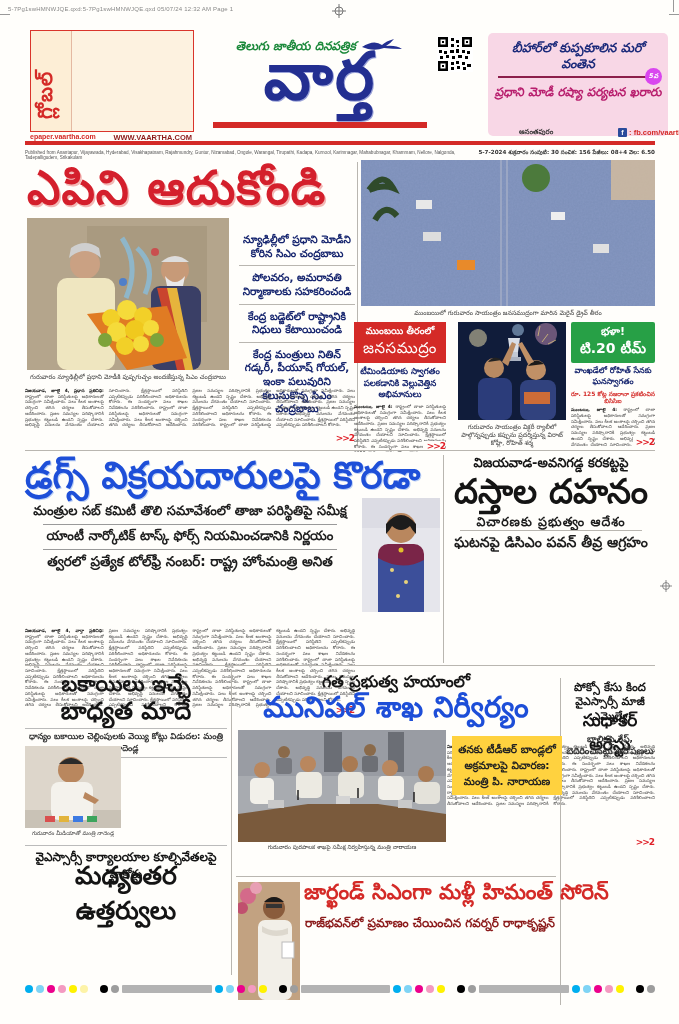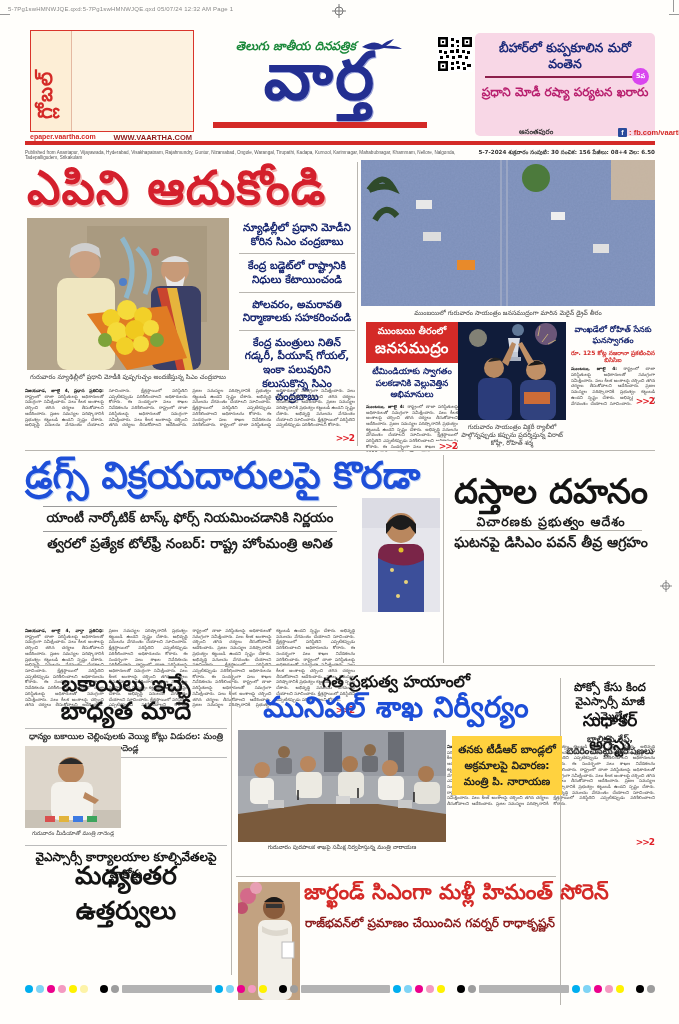--- a/index.html
+++ b/index.html
@@ -34,21 +34,21 @@
   .bullets{display:flex;flex-direction:column;text-align:center;}
   .bullets .bi{font-size:10.5px;font-weight:800;color:#15246e;line-height:1.3;padding:5px 0;}
   .bullets .bi+.bi{border-top:1px solid #b9b6b0;}
   .body{font-size:4.4px;line-height:1.3;color:#4a4a4a;text-align:justify;overflow:hidden;position:relative;word-break:break-word;}
   .cols2{column-count:2;column-gap:5px;}
   .cols4{column-count:4;column-gap:5px;}
   .dl{font-weight:900;color:#111;}
   .jump{position:absolute;right:1px;bottom:-1px;color:#e02028;font-weight:900;font-size:9px;background:#fffefb;padding-left:3px;letter-spacing:-1px;}
   .redbox{background:#d42a27;color:#fff;text-align:center;padding:3px 2px;}
   .redbox .l1{font-size:9.5px;font-weight:800;}
-  .redbox .l2{font-size:15px;font-weight:700;letter-spacing:.5px;}
+  .redbox .l2{font-size:15px;font-weight:400;letter-spacing:.5px;}
   .greenbox{background:#27a046;color:#fff;text-align:center;padding:3px 2px;border-radius:2px;}
   .greenbox .l1{font-size:11px;font-weight:900;}
   .greenbox .l2{font-size:14px;font-weight:900;}
   .deck-n{font-size:8.6px;font-weight:800;color:#15246e;text-align:center;line-height:1.35;}
   .deck-r{font-size:6px;font-weight:700;color:#d42a27;text-align:center;line-height:1.3;}
   .drugs-h{font-size:37px;font-weight:900;color:#1e4fd8;white-space:nowrap;text-shadow:1px 1px 0 #bcd0f5;}
   .sub{font-size:13px;font-weight:800;color:#1d1d1d;text-align:center;}
   .subrule{border-top:1px solid #9a9a9a;margin:3px 18px;}
   .kick{font-weight:800;color:#151515;text-align:center;}
   .blackh{font-weight:900;color:#141414;text-align:center;}
@@ -127,21 +127,21 @@
       <rect x="14" y="26" width="3" height="3"></rect>
         <rect x="19" y="25" width="3" height="3"></rect>
         <rect x="25" y="26" width="3" height="3"></rect>
         <rect x="30" y="28" width="4" height="3"></rect>
         <rect x="14" y="31" width="3" height="3"></rect>
         <rect x="20" y="30" width="3" height="3"></rect>
         <rect x="26" y="31" width="3" height="3"></rect>
     </g>
   </svg>
 
-  <div class="abs teaser" style="left:475px;top:33px;width:168px;height:92px;">
+  <div class="abs teaser" style="left:488px;top:33px;width:168px;height:92px;font-style:italic;">
     <div class="teaser-t tel">బీహార్‌లో కుప్పకూలిన మరో వంతెన</div>
     <div class="teaser-div">
       <div class="badge tel">5వ</div>
     </div>
     <div class="teaser-s tel">ప్రధాని మోడీ రష్యా పర్యటన ఖరారు</div>
   </div>
   <div class="abs" style="left:487px;top:128px;width:168px;display:flex;justify-content:space-between;align-items:center;padding-left:32px;">
     <span class="tel" style="font-size:7px;color:#333;font-weight:700;">అనంతపురం</span>
     <span style="font-size:7.5px;color:#d42a27;font-weight:800;">
       <span class="fb">f</span>
@@ -186,24 +186,24 @@
             <circle cx="124" cy="110" r="8" fill="#f5db3a"></circle>
           <circle cx="98" cy="128" r="9" fill="#f2d028"></circle>
             <circle cx="114" cy="126" r="8" fill="#f5db3a"></circle>
           <circle cx="78" cy="122" r="7" fill="#7da33a"></circle>
             <circle cx="130" cy="122" r="7" fill="#7da33a"></circle>
         </g>
       </svg>
     </div>
     <div class="abs caption tel" style="left:27px;top:373px;width:202px;">గురువారం న్యూఢిల్లీలో ప్రధాని మోడీకి పుష్పగుచ్ఛం అందజేస్తున్న సిఎం చంద్రబాబు</div>
 
-    <div class="abs bullets" style="left:239px;top:216px;width:116px;">
+    <div class="abs bullets" style="left:239px;top:228px;width:116px;">
       <div class="bi tel">న్యూఢిల్లీలో ప్రధాని మోడీని కోరిన సిఎం చంద్రబాబు</div>
+      <div class="bi tel">పోలవరం, అమరావతి నిర్మాణాలకు సహకరించండి</div>
       <div class="bi tel">కేంద్ర బడ్జెట్‌లో రాష్ట్రానికి నిధులు కేటాయించండి</div>
-      <div class="bi tel">పోలవరం, అమరావతి నిర్మాణాలకు సహకరించండి</div>
       <div class="bi tel">కేంద్ర మంత్రులు నితిన్ గడ్కరీ, పీయూష్ గోయల్, ఇంకా పలువురిని కలుసుకొన్న సిఎం చంద్రబాబు</div>
     </div>
 
     <div class="abs body cols4 tel" style="left:25px;top:388px;width:330px;height:56px;">
       <b class="dl tel">విజయవాడ, జూలై 4, ప్రధాన ప్రతినిధి:</b> <span>రాష్ట్రంలో తాజా పరిస్థితులపై అధికారులతో సమగ్రంగా సమీక్షించారు. పలు కీలక అంశాలపై చర్చించి తగిన చర్యలు తీసుకోవాలని ఆదేశించారు. ప్రజల సమస్యల పరిష్కారానికి ప్రభుత్వం కట్టుబడి ఉందని స్పష్టం చేశారు. అభివృద్ధి పనులను వేగవంతం చేయాలని సూచించారు. క్షేత్రస్థాయిలో పరిస్థితిని ఎప్పటికప్పుడు పరిశీలించాలని అధికారులను కోరారు. ఈ సందర్భంగా పలు శాఖల నివేదికలను పరిశీలించారు. రాష్ట్రంలో తాజా పరిస్థితులపై అధికారులతో సమగ్రంగా సమీక్షించారు. పలు కీలక అంశాలపై చర్చించి తగిన చర్యలు తీసుకోవాలని ఆదేశించారు. ప్రజల సమస్యల పరిష్కారానికి ప్రభుత్వం కట్టుబడి ఉందని స్పష్టం చేశారు. అభివృద్ధి పనులను వేగవంతం చేయాలని సూచించారు. క్షేత్రస్థాయిలో పరిస్థితిని ఎప్పటికప్పుడు పరిశీలించాలని అధికారులను కోరారు. ఈ సందర్భంగా పలు శాఖల నివేదికలను పరిశీలించారు. రాష్ట్రంలో తాజా పరిస్థితులపై అధికారులతో సమగ్రంగా సమీక్షించారు. పలు కీలక అంశాలపై చర్చించి తగిన చర్యలు తీసుకోవాలని ఆదేశించారు. ప్రజల సమస్యల పరిష్కారానికి ప్రభుత్వం కట్టుబడి ఉందని స్పష్టం చేశారు. అభివృద్ధి పనులను వేగవంతం చేయాలని సూచించారు. క్షేత్రస్థాయిలో పరిస్థితిని ఎప్పటికప్పుడు పరిశీలించాలని కోరారు.</span>
       <span class="jump">&gt;&gt;2</span>
     </div>
   </div>
 
   <div class="vr" style="left:357px;top:162px;height:284px;"></div>
@@ -226,21 +226,21 @@
         <rect x="55" y="40" width="16" height="9" fill="#e8e8e8"></rect>
           <rect x="62" y="72" width="18" height="9" fill="#ddd"></rect>
           <rect x="96" y="100" width="18" height="10" fill="#e88a2a"></rect>
         <rect x="190" y="52" width="14" height="8" fill="#eee"></rect>
           <rect x="232" y="84" width="16" height="9" fill="#e0e0e0"></rect>
         <path d="M140 0 V146 M146 0 V146" stroke="#9aa6c4" stroke-width="2"></path>
       </svg>
     </div>
     <div class="abs caption tel" style="left:361px;top:309px;width:294px;">ముంబయిలో గురువారం సాయంత్రం జనసముద్రంగా మారిన మెరైన్ డ్రైవ్ తీరం</div>
 
-    <div class="abs" style="left:366px;top:322px;width:92px;height:124px;">
+    <div class="abs" style="left:354px;top:322px;width:92px;height:124px;">
       <div class="redbox">
         <div class="l1 tel">ముంబయి తీరంలో</div>
         <div class="l2 tel">జనసముద్రం</div>
       </div>
       <div class="deck-n tel" style="margin-top:3px;">టీమిండియాకు స్వాగతం పలకడానికి వెల్లువెత్తిన అభిమానులు</div>
       <div class="body tel" style="height:48px;margin-top:3px;">
         <b class="dl tel">ముంబయి, జూలై 4:</b> <span>రాష్ట్రంలో తాజా పరిస్థితులపై అధికారులతో సమగ్రంగా సమీక్షించారు. పలు కీలక అంశాలపై చర్చించి తగిన చర్యలు తీసుకోవాలని ఆదేశించారు. ప్రజల సమస్యల పరిష్కారానికి ప్రభుత్వం కట్టుబడి ఉందని స్పష్టం చేశారు. అభివృద్ధి పనులను వేగవంతం చేయాలని సూచించారు. క్షేత్రస్థాయిలో పరిస్థితిని ఎప్పటికప్పుడు పరిశీలించాలని అధికారులను కోరారు. ఈ సందర్భంగా పలు శాఖల నివేదికలను పరిశీలించారు. రాష్ట్రంలో తాజా పరిస్థితులపై అధికారులతో సమగ్రంగా సమీక్షించారు. పలు కీలక అంశాలపై చర్చించి తగిన చర్యలు తీసుకోవాలని ఆదేశించారు. ప్రజల సమస్యల పరిష్కారానికి ప్రభుత్వం కట్టుబడి ఉందని స్పష్టం చేశారు. అభివృద్ధి పనులను వేగవంతం చేయాలని సూచించారు. క్షేత్రస్థాయిలో పరిస్థితిని ఎప్పటికప్పుడు పరిశీలించాలని అధికారులను కోరారు. ఈ సందర్భంగా పలు శాఖల నివేదికలను పరిశీలించారు. రాష్ట్రంలో తాజా పరిస్థితులపై అధికారులతో సమగ్రంగా సమీక్షించారు. పలు కీలక అంశాలపై చర్చించి తగిన చర్యలు తీసుకోవాలని ఆదేశించారు. ప్రజల సమస్యల పరిష్కారానికి ప్రభుత్వం కట్టుబడి ఉందని స్పష్టం చేశారు. అభివృద్ధి పనులను వేగవంతం చేయాలని సూచించారు. క్షేత్రస్థాయిలో పరిస్థితిని ఎప్పటికప్పుడు పరిశీలించాలని కోరారు.</span>
         <span class="jump">&gt;&gt;2</span>
       </div>
     </div>
@@ -268,34 +268,39 @@
           <rect x="62" y="58" width="36" height="40" rx="8" fill="#31427e"></rect>
           <path d="M70 42 L60 22 L64 20 L76 40 Z" fill="#c09066"></path>
         <rect x="66" y="70" width="26" height="12" fill="#e8732a" opacity="0.85"></rect>
       </svg>
     </div>
     <div class="abs caption tel" style="left:458px;top:423px;width:108px;">గురువారం సాయంత్రం విక్టరీ ర్యాలీలో పాల్గొన్నప్పుడు కప్పును ప్రదర్శిస్తున్న విరాట్ కోహ్లీ, రోహిత్ శర్మ</div>
   </div>
 
   <div>
     <div class="abs" style="left:571px;top:322px;width:84px;height:124px;">
+      <div class="greenbox">
+        <div class="l1 tel">భళా!</div>
+        <div class="l2 tel">టి.20 టీమ్</div>
+      </div>
       <div class="deck-n tel" style="font-size:8px;margin-top:3px;">వాంఖడేలో రోహిత్ సేనకు ఘనస్వాగతం</div>
       <div class="deck-r tel" style="margin-top:2px;">రూ. 125 కోట్ల నజరానా ప్రకటించిన బిసిసిఐ</div>
       <div class="body tel" style="height:40px;margin-top:2px;">
         <b class="dl tel">ముంబయి, జూలై 4:</b> <span>రాష్ట్రంలో తాజా పరిస్థితులపై అధికారులతో సమగ్రంగా సమీక్షించారు. పలు కీలక అంశాలపై చర్చించి తగిన చర్యలు తీసుకోవాలని ఆదేశించారు. ప్రజల సమస్యల పరిష్కారానికి ప్రభుత్వం కట్టుబడి ఉందని స్పష్టం చేశారు. అభివృద్ధి పనులను వేగవంతం చేయాలని సూచించారు. క్షేత్రస్థాయిలో పరిస్థితిని ఎప్పటికప్పుడు పరిశీలించాలని అధికారులను కోరారు. ఈ సందర్భంగా పలు శాఖల నివేదికలను పరిశీలించారు. రాష్ట్రంలో తాజా పరిస్థితులపై అధికారులతో సమగ్రంగా సమీక్షించారు. పలు కీలక అంశాలపై చర్చించి తగిన చర్యలు తీసుకోవాలని ఆదేశించారు. ప్రజల సమస్యల పరిష్కారానికి ప్రభుత్వం కట్టుబడి ఉందని స్పష్టం చేశారు. అభివృద్ధి పనులను వేగవంతం చేయాలని సూచించారు. క్షేత్రస్థాయిలో పరిస్థితిని ఎప్పటికప్పుడు పరిశీలించాలని అధికారులను కోరారు. ఈ సందర్భంగా పలు శాఖల నివేదికలను పరిశీలించారు. రాష్ట్రంలో తాజా పరిస్థితులపై అధికారులతో సమగ్రంగా సమీక్షించారు. పలు కీలక అంశాలపై చర్చించి తగిన చర్యలు తీసుకోవాలని ఆదేశించారు. ప్రజల సమస్యల పరిష్కారానికి ప్రభుత్వం కట్టుబడి ఉందని స్పష్టం చేశారు. అభివృద్ధి పనులను వేగవంతం చేయాలని సూచించారు. క్షేత్రస్థాయిలో పరిస్థితిని ఎప్పటికప్పుడు పరిశీలించాలని కోరారు.</span>
         <span class="jump">&gt;&gt;2</span>
       </div>
     </div>
   </div>
 
   <div class="hr" style="left:25px;top:450px;width:630px;"></div>
 
   <div>
     <div class="abs drugs-h tel" style="left:25px;top:454px;">డ్రగ్స్ విక్రయదారులపై కొరడా</div>
     <div class="abs" style="left:25px;top:503px;width:330px;">
+      <div class="sub tel">మంత్రుల సబ్ కమిటీ తొలి సమావేశంలో తాజా పరిస్థితిపై సమీక్ష</div>
       <div class="subrule"></div>
       <div class="sub tel">యాంటీ నార్కోటిక్ టాస్క్ ఫోర్స్ నియమించడానికి నిర్ణయం</div>
       <div class="subrule"></div>
       <div class="sub tel" style="font-size:13.5px;">త్వరలో ప్రత్యేక టోల్‌ఫ్రీ నంబర్: రాష్ట్ర హోంమంత్రి అనిత</div>
     </div>
 
     <div class="photo" style="left:362px;top:498px;width:78px;height:114px;">
       <svg width="78" height="114" viewBox="0 0 78 114">
         <rect width="78" height="114" fill="#e6e6ec"></rect>
         <rect x="0" y="0" width="78" height="30" fill="#dcdce4"></rect>
@@ -314,20 +319,21 @@
       <span class="jump">&gt;&gt;2</span>
     </div>
     <div class="abs body tel" style="left:362px;top:616px;width:78px;height:44px;">
       <span>రాష్ట్రంలో తాజా పరిస్థితులపై అధికారులతో సమగ్రంగా సమీక్షించారు. పలు కీలక అంశాలపై చర్చించి తగిన చర్యలు తీసుకోవాలని ఆదేశించారు. ప్రజల సమస్యల పరిష్కారానికి ప్రభుత్వం కట్టుబడి ఉందని స్పష్టం చేశారు. అభివృద్ధి పనులను వేగవంతం చేయాలని సూచించారు. క్షేత్రస్థాయిలో పరిస్థితిని ఎప్పటికప్పుడు పరిశీలించాలని అధికారులను కోరారు. ఈ సందర్భంగా పలు శాఖల నివేదికలను పరిశీలించారు. రాష్ట్రంలో తాజా పరిస్థితులపై అధికారులతో సమగ్రంగా సమీక్షించారు. పలు కీలక అంశాలపై చర్చించి తగిన చర్యలు తీసుకోవాలని ఆదేశించారు. ప్రజల సమస్యల పరిష్కారానికి ప్రభుత్వం కట్టుబడి ఉందని స్పష్టం చేశారు. అభివృద్ధి పనులను వేగవంతం చేయాలని సూచించారు. క్షేత్రస్థాయిలో పరిస్థితిని ఎప్పటికప్పుడు పరిశీలించాలని అధికారులను కోరారు. ఈ సందర్భంగా పలు శాఖల నివేదికలను పరిశీలించారు. రాష్ట్రంలో తాజా పరిస్థితులపై అధికారులతో సమగ్రంగా సమీక్షించారు. పలు కీలక అంశాలపై చర్చించి తగిన చర్యలు తీసుకోవాలని ఆదేశించారు. ప్రజల సమస్యల పరిష్కారానికి ప్రభుత్వం కట్టుబడి ఉందని స్పష్టం చేశారు. అభివృద్ధి పనులను వేగవంతం చేయాలని సూచించారు. క్షేత్రస్థాయిలో పరిస్థితిని ఎప్పటికప్పుడు పరిశీలించాలని కోరారు.</span>
     </div>
   </div>
 
   <div class="vr" style="left:443px;top:455px;height:208px;"></div>
 
   <div>
+    <div class="abs kick tel" style="left:447px;top:455px;width:208px;font-size:13px;">విజయవాడ-అవనిగడ్డ కరకట్టపై</div>
     <div class="abs blackh tel" style="left:447px;top:471px;width:208px;font-size:34px;">దస్తాల దహనం</div>
     <div class="abs sub tel" style="left:447px;top:514px;width:208px;font-size:12.5px;letter-spacing:1px;">విచారణకు ప్రభుత్వం ఆదేశం</div>
     <div class="hr" style="left:460px;top:530px;width:182px;"></div>
     <div class="abs sub tel" style="left:447px;top:534px;width:208px;font-size:14px;">ఘటనపై డిసిఎం పవన్ తీవ్ర ఆగ్రహం</div>
     <div class="abs body cols2 tel" style="left:447px;top:556px;width:208px;height:104px;">
       <b class="dl tel">విజయవాడ, జూలై 4, వార్తా ప్రతినిధి:</b> <span>రాష్ట్రంలో తాజా పరిస్థితులపై అధికారులతో సమగ్రంగా సమీక్షించారు. పలు కీలక అంశాలపై చర్చించి తగిన చర్యలు తీసుకోవాలని ఆదేశించారు. ప్రజల సమస్యల పరిష్కారానికి ప్రభుత్వం కట్టుబడి ఉందని స్పష్టం చేశారు. అభివృద్ధి పనులను వేగవంతం చేయాలని సూచించారు. క్షేత్రస్థాయిలో పరిస్థితిని ఎప్పటికప్పుడు పరిశీలించాలని అధికారులను కోరారు. ఈ సందర్భంగా పలు శాఖల నివేదికలను పరిశీలించారు. రాష్ట్రంలో తాజా పరిస్థితులపై అధికారులతో సమగ్రంగా సమీక్షించారు. పలు కీలక అంశాలపై చర్చించి తగిన చర్యలు తీసుకోవాలని ఆదేశించారు. ప్రజల సమస్యల పరిష్కారానికి ప్రభుత్వం కట్టుబడి ఉందని స్పష్టం చేశారు. అభివృద్ధి పనులను వేగవంతం చేయాలని సూచించారు. క్షేత్రస్థాయిలో పరిస్థితిని ఎప్పటికప్పుడు పరిశీలించాలని అధికారులను కోరారు. ఈ సందర్భంగా పలు శాఖల నివేదికలను పరిశీలించారు. రాష్ట్రంలో తాజా పరిస్థితులపై అధికారులతో సమగ్రంగా సమీక్షించారు. పలు కీలక అంశాలపై చర్చించి తగిన చర్యలు తీసుకోవాలని ఆదేశించారు. ప్రజల సమస్యల పరిష్కారానికి ప్రభుత్వం కట్టుబడి ఉందని స్పష్టం చేశారు. అభివృద్ధి పనులను వేగవంతం చేయాలని సూచించారు. క్షేత్రస్థాయిలో పరిస్థితిని ఎప్పటికప్పుడు పరిశీలించాలని కోరారు.</span>
       <span class="jump">&gt;&gt;2</span>
     </div>
   </div>
 

